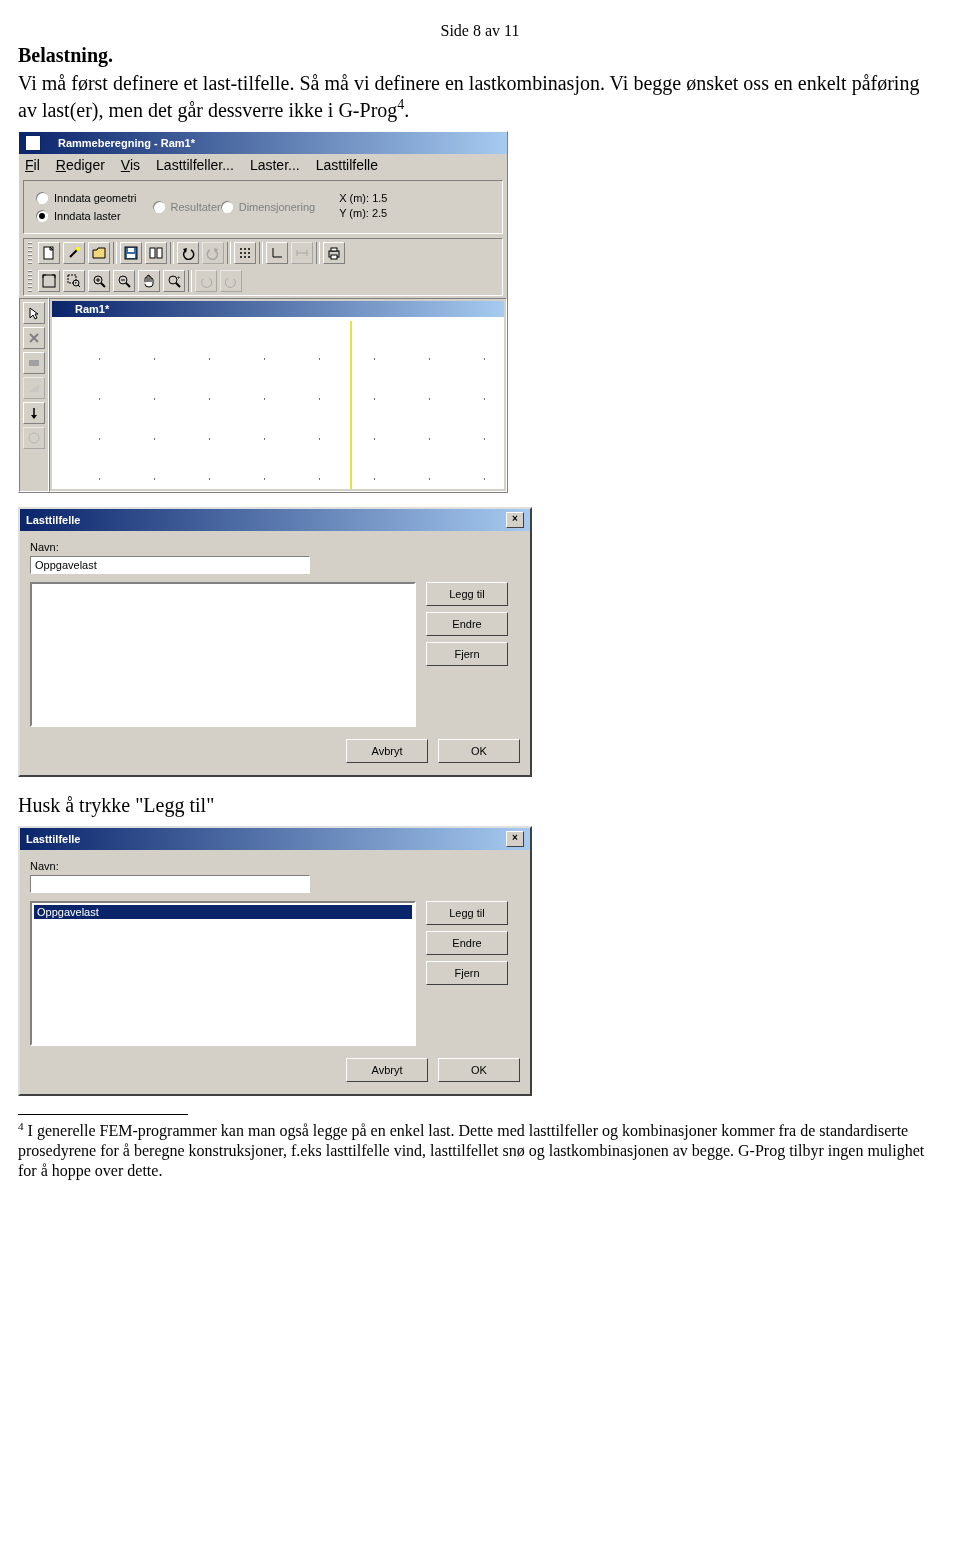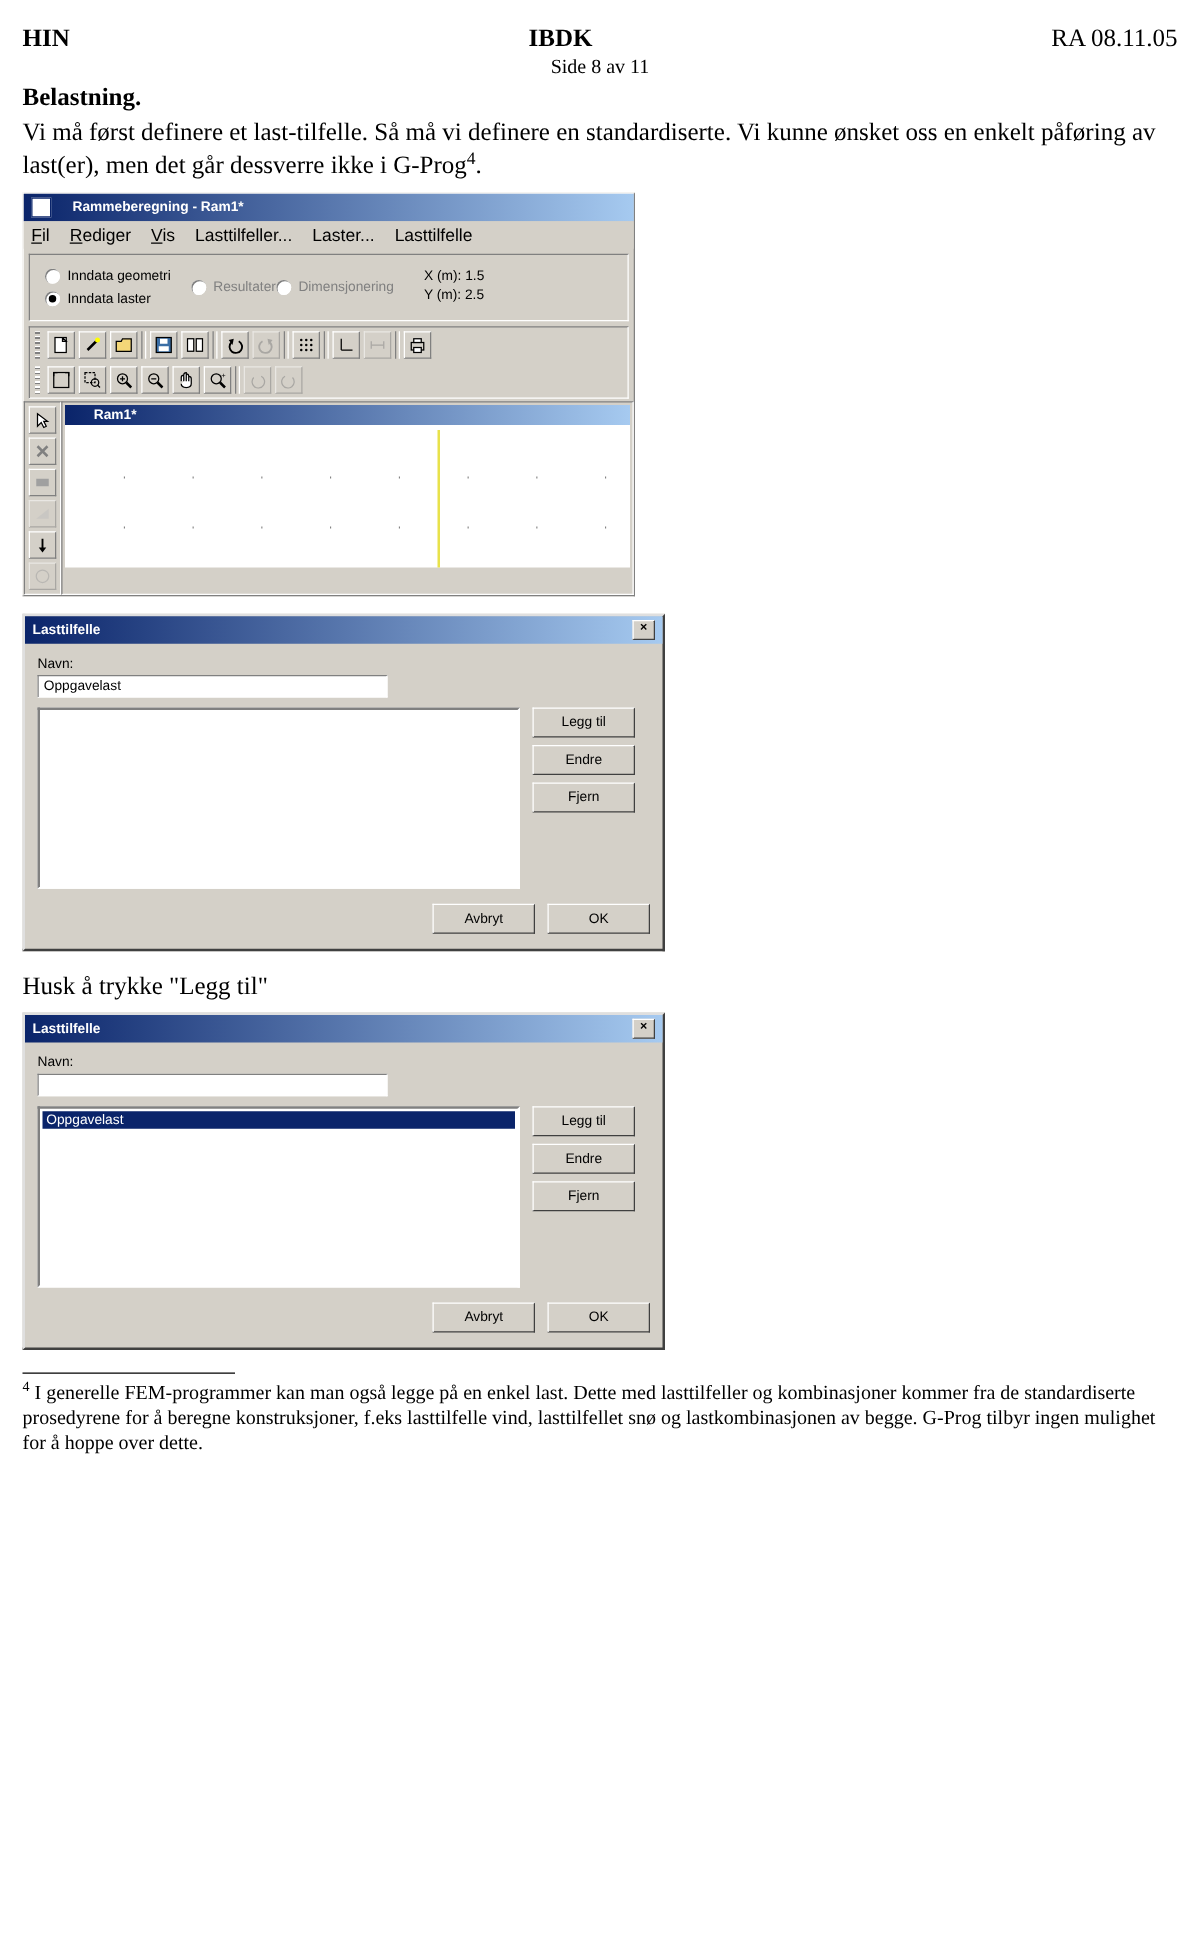--- a/index.html
+++ b/index.html
@@ -90,21 +90,21 @@
     padding: 8px 12px;
     display: flex; flex-direction: column;
   }
   .app1 .viewgroup .right-radios {
     padding: 8px 12px 8px 4px;
     display: flex; flex-direction: row;
   }
   .app1 .viewgroup .coords { padding: 8px 12px; font-size: 11px; }
   .app1 .viewgroup .coords div { margin: 3px 0; }
   .app1 .inner-doc {
-    margin: 2px; background: #fff; height: 130px; position: relative;
+    margin: 2px; background: #fff; height: 188px; position: relative;
   }
   .app1 .inner-doc .dtitlebar {
     background: linear-gradient(to right, #0a246a, #a6caf0);
     color: #fff; font-weight: bold; padding: 2px 6px;
     display: flex; align-items: center; gap: 5px; font-size: 11px;
   }
   .app1 .leftbar {
     width: 28px; background: #d4d0c8; display: flex; flex-direction: column;
     align-items: center; gap: 3px; padding: 3px 0;
   }
@@ -157,32 +157,25 @@
   .btnrow { display: flex; gap: 10px; justify-content: flex-end; margin-top: 12px; }
 
   
   svg { display: block; }
 </style>
 </head>
 <body>
 
 <div class="page">
 
-  <div class="header-row">
-    <div class="left">HIN</div>
-    <div class="center">
-      <div>IBDK</div>
-    </div>
-    <div class="right">RA 08.11.05</div>
-  </div>
   <div class="page-no">Side 8 av 11</div>
 
   <div class="bold" style="margin-top:4px;">Belastning.</div>
   <div class="para">
-    <span>Vi må først definere et last-tilfelle. Så må vi definere en standardiserte. Vi kunne ønsket oss en enkelt påføring av last(er), men det går dessverre ikke i G-Prog</span><sup>4</sup><span>.</span>
+    <span>Vi må først definere et last-tilfelle. Så må vi definere en lastkombinasjon. Vi begge ønsket oss en enkelt påføring av last(er), men det går dessverre ikke i G-Prog</span><sup>4</sup><span>.</span>
   </div>
 
   <div class="win app1 panel">
     <div class="titlebar">
       <span class="ticon"></span>
       <span>Rammeberegning - Ram1*</span>
     </div>
     <div class="menubar">
       <span><u>F</u>il</span>
       <span><u>R</u>ediger</span>

